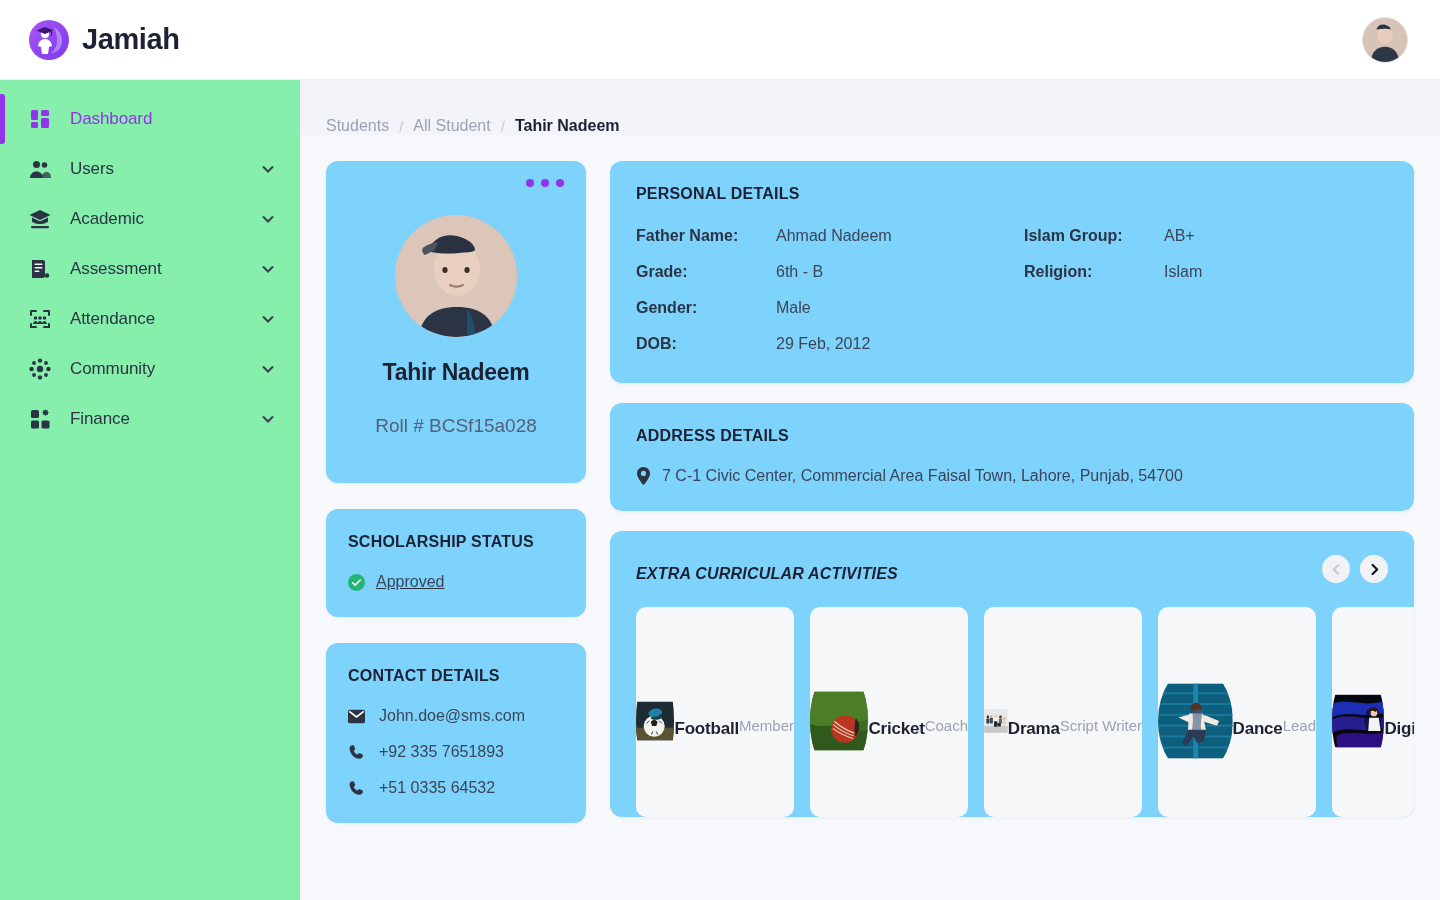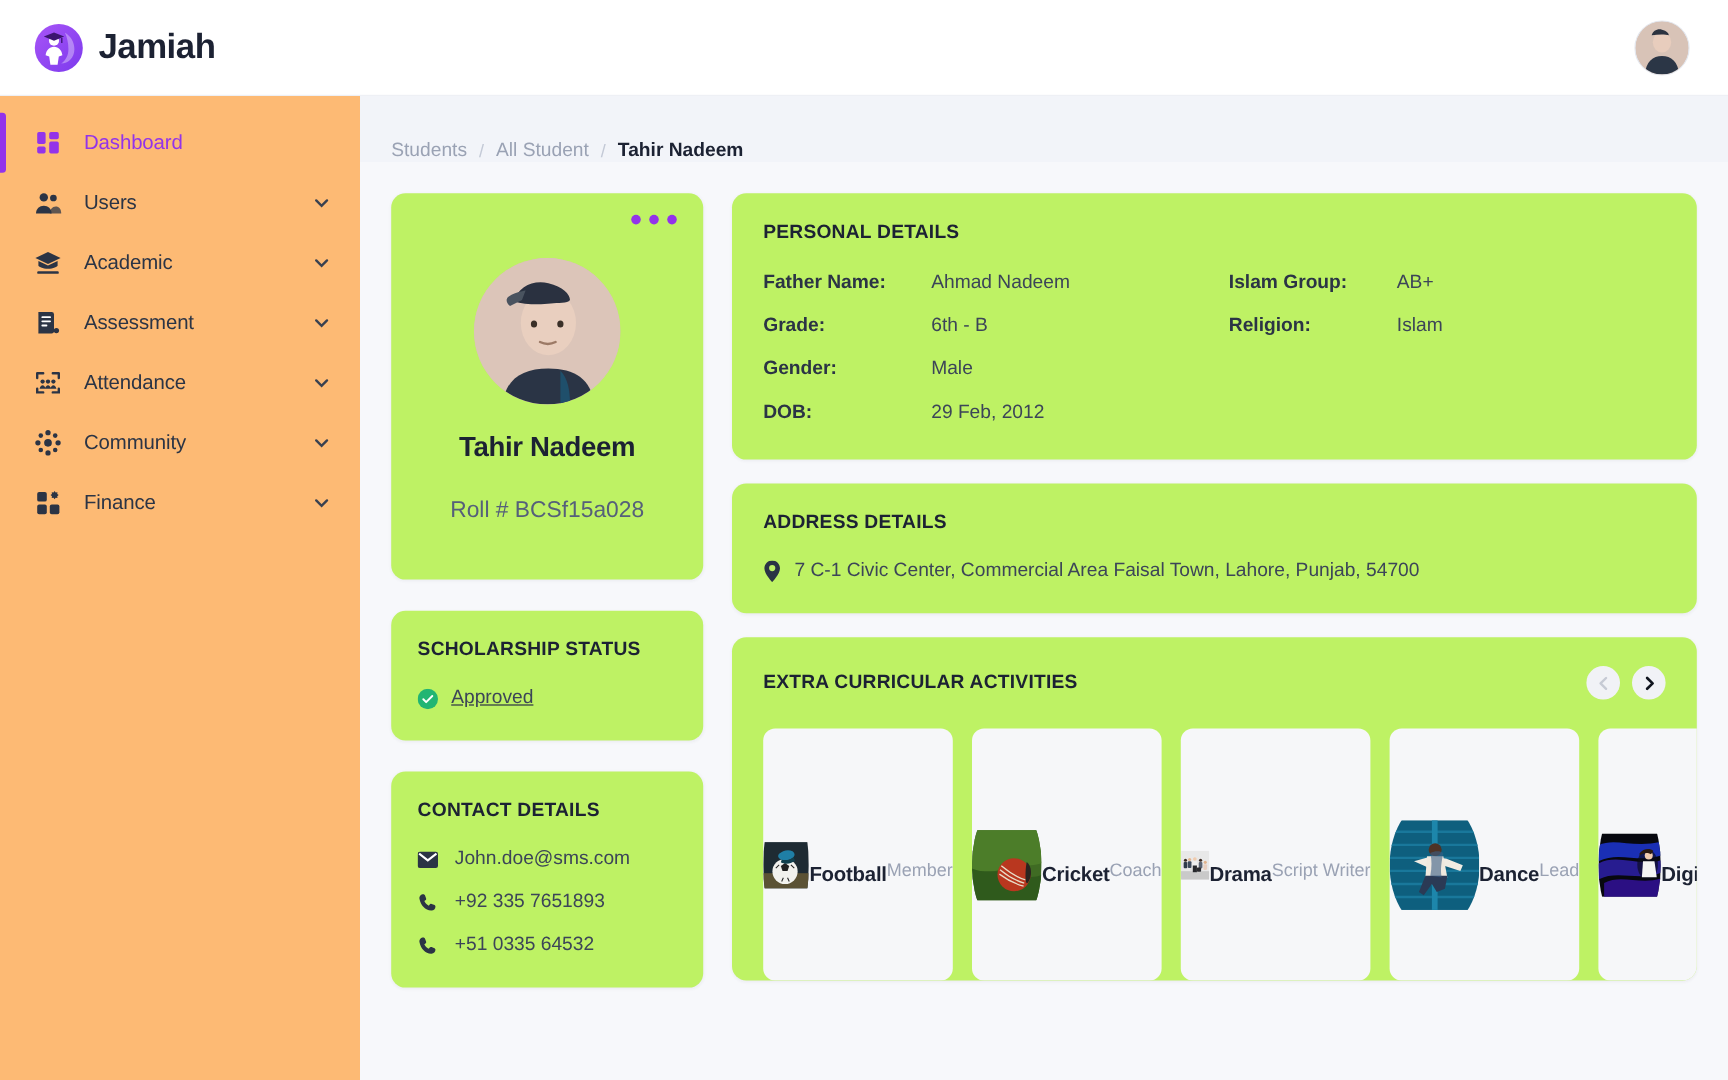--- a/index.html
+++ b/index.html
@@ -29,21 +29,21 @@
     display: block; padding: 0; cursor: pointer;
   }
   .avatar-btn svg, .photo svg { display: block; width: 100%; height: 100%; }
 
   
   .body { display: flex; flex: 1 1 auto; min-height: 0; }
 
   
   .sidebar {
     width: 300px; flex: 0 0 300px;
-    background: #fdba74;
+    background: #86efac;
     padding-top: 14px;
   }
   .nav-item {
     position: relative;
     height: 50px;
     display: flex; align-items: center;
     padding: 0 24px 0 28px;
     cursor: pointer;
   }
   .nav-item .bar {
@@ -67,21 +67,21 @@
     gap: 10px;
   }
   .crumb { font-size: 16px; color: #9aa2b4; cursor: pointer; }
   .crumb.current { color: #1c2233; font-weight: 700; cursor: default; }
   .crumb-sep { font-size: 15px; color: #c3c9d6; }
 
   .panes { flex: 1 1 auto; display: flex; gap: 24px; padding: 26px 26px 0 26px; min-height: 0; }
   .col-left { width: 260px; flex: 0 0 260px; display: flex; flex-direction: column; gap: 26px; }
   .col-right { flex: 1 1 auto; min-width: 0; display: flex; flex-direction: column; gap: 20px; }
 
-  .card { background: #bef264; border-radius: 12px; box-shadow: 0 1px 3px rgba(30,40,70,.06); }
+  .card { background: #7dd3fc; border-radius: 12px; box-shadow: 0 1px 3px rgba(30,40,70,.06); }
 
   
   .profile { padding: 16px 18px 26px; display: flex; flex-direction: column; align-items: center; position: relative; height: 322px; }
   .dots { position: absolute; top: 18px; right: 22px; display: flex; gap: 7px; cursor: pointer; }
   .dots i { width: 8px; height: 8px; border-radius: 50%; background: #9333ea; display: block; }
   .photo {
     width: 122px; height: 122px; border-radius: 50%; overflow: hidden;
     background: #d6bfb4; margin-top: 38px;
   }
   .p-name { margin-top: 22px; font-size: 23px; font-weight: 700; color: #1c2233; letter-spacing: -0.3px; }
@@ -112,21 +112,21 @@
   .kv { display: flex; align-items: baseline; }
   .kv .k { width: 140px; flex: 0 0 140px; font-size: 16px; font-weight: 700; color: #2b3445; }
   .kv .v { font-size: 16px; color: #3c4558; }
   .kv.span2 { grid-column: 1 / 2; }
 
   .addr-row { margin-top: 22px; display: flex; align-items: center; gap: 11px; }
   .pin { width: 15px; height: 18px; flex: 0 0 15px; color: #2b3445; }
   .addr-txt { font-size: 16px; color: #3c4558; }
 
   .sec.extra { padding-bottom: 0; overflow: hidden; }
-  .sec-head { display: flex; align-items: center; justify-content: space-between; }
+  .sec-head { display: flex; align-items: flex-end; justify-content: space-between; font-style: italic; }
   .arrows { display: flex; gap: 10px; }
   .arw {
     width: 28px; height: 28px; border-radius: 50%; border: none;
     background: #f1f2f6; display: flex; align-items: center; justify-content: center;
     cursor: pointer; padding: 0;
   }
   .arw svg { width: 13px; height: 13px; }
   .arw.disabled svg { color: #c6cad4; }
   .arw.enabled svg { color: #11151f; }
 

